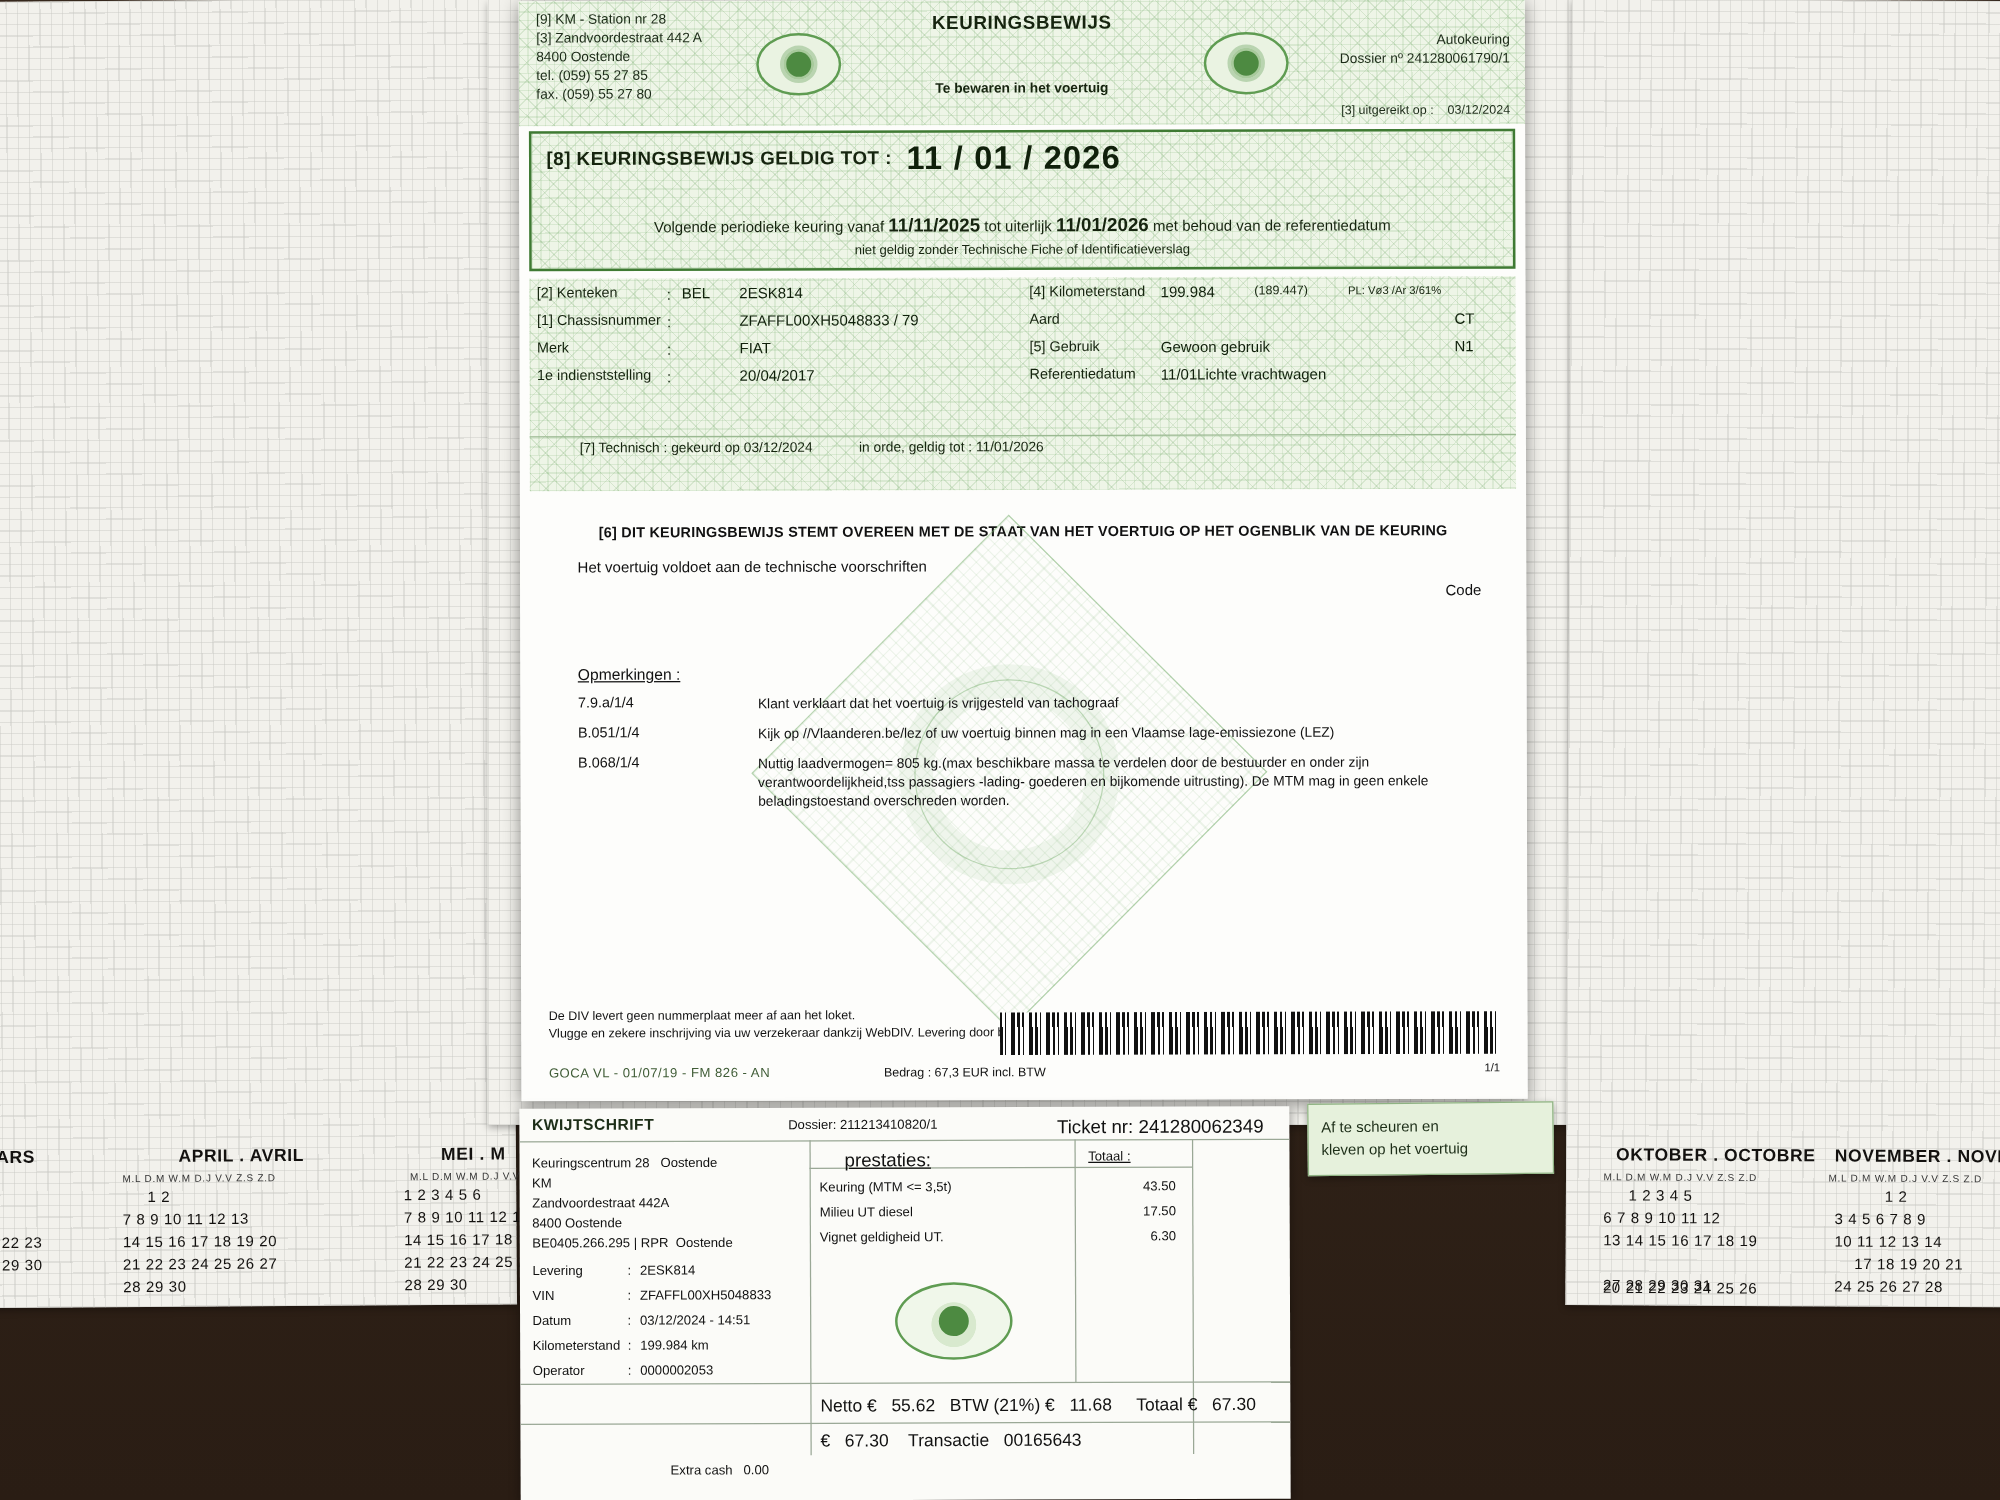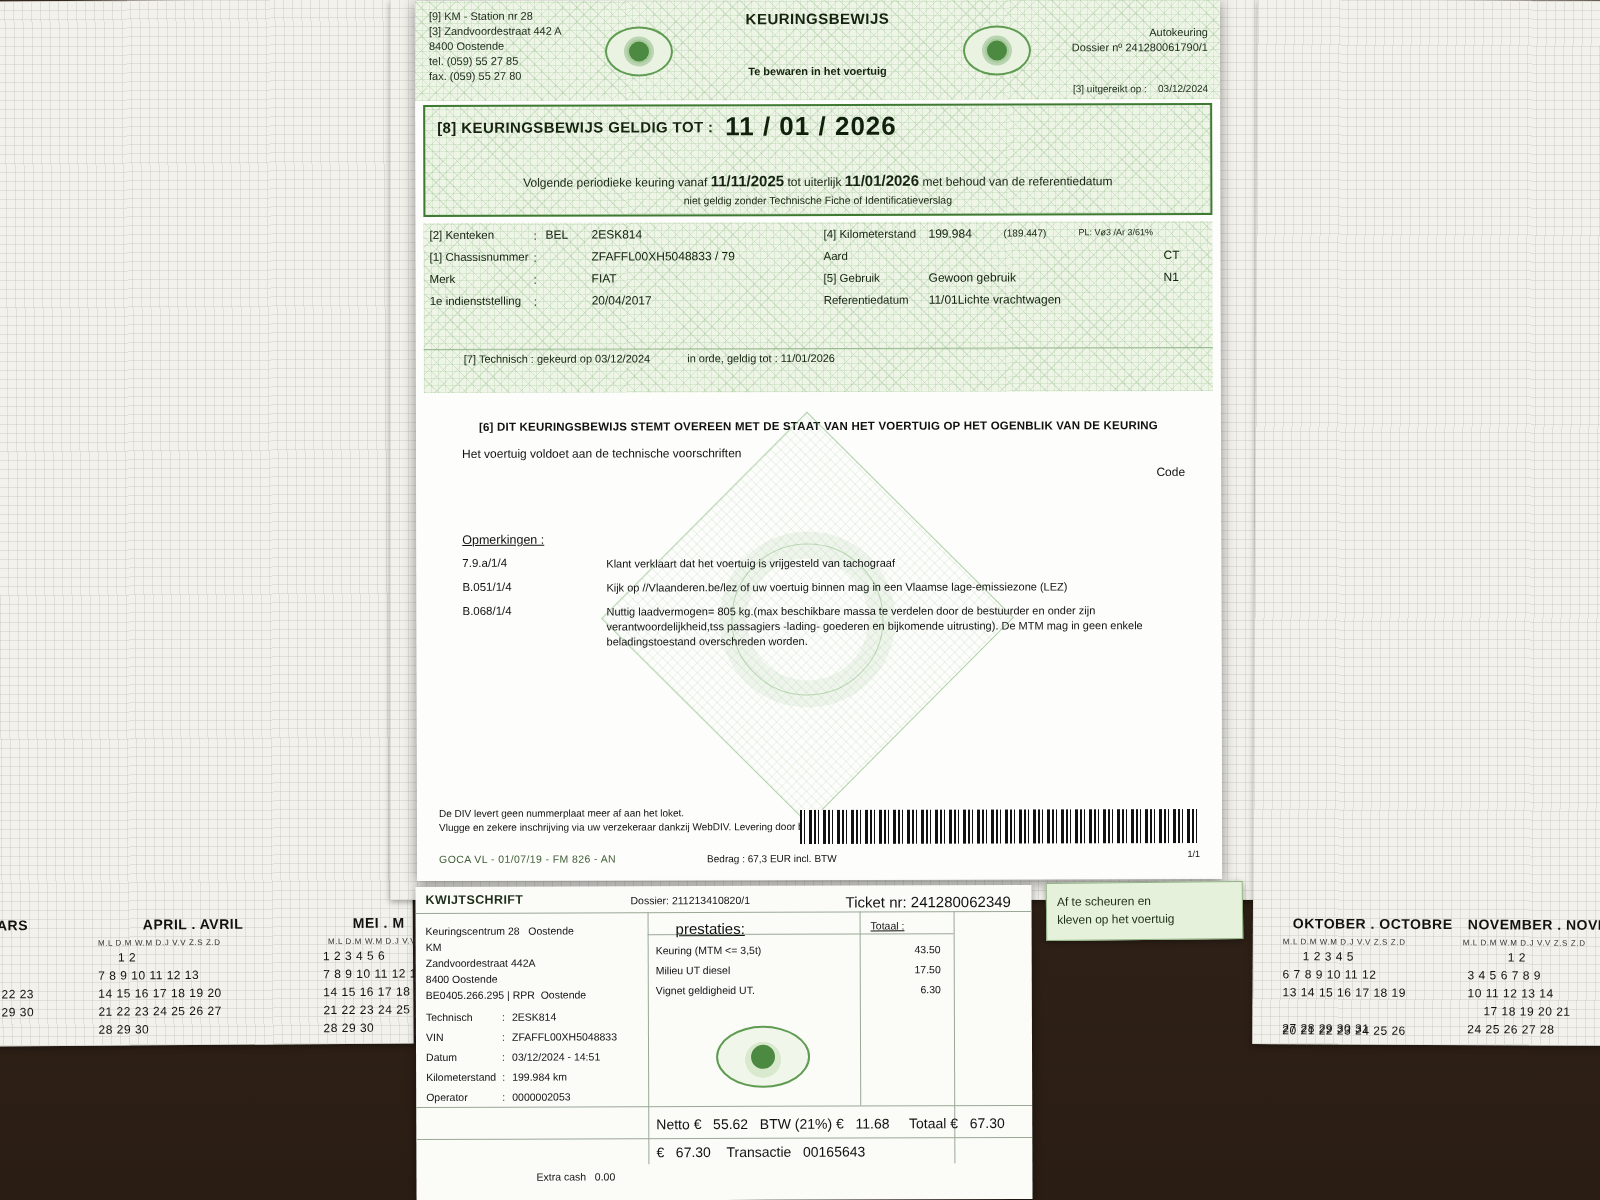--- a/index.html
+++ b/index.html
@@ -317,21 +317,21 @@
   <div class="rc-vline" style="left:444px;top:26px;height:194px;"></div>
   <div class="rc-vline" style="left:538px;top:26px;height:252px;"></div>
   <div class="rc-hline" style="top:48px;left:232px;width:306px;"></div>
 
   <div class="rc-addr">Keuringscentrum 28   Oostende
 KM
 Zandvoordestraat 442A
 8400 Oostende
 BE0405.266.295 | RPR  Oostende</div>
 
-  <div class="rc-kv" style="left:10px;top:124px;">Technisch</div>
+  <div class="rc-kv" style="left:10px;top:124px;">Levering</div>
   <div class="rc-kv" style="left:96px;top:124px;">2ESK814</div>
   <div class="rc-kv" style="left:86px;top:124px;">:</div>
 
   <div class="rc-kv" style="left:10px;top:144px;">VIN</div>
   <div class="rc-kv" style="left:86px;top:144px;">:</div>
   <div class="rc-kv" style="left:96px;top:144px;">ZFAFFL00XH5048833</div>
 
   <div class="rc-kv" style="left:10px;top:164px;">Datum</div>
   <div class="rc-kv" style="left:86px;top:164px;">:</div>
   <div class="rc-kv" style="left:96px;top:164px;">03/12/2024 - 14:51</div>

